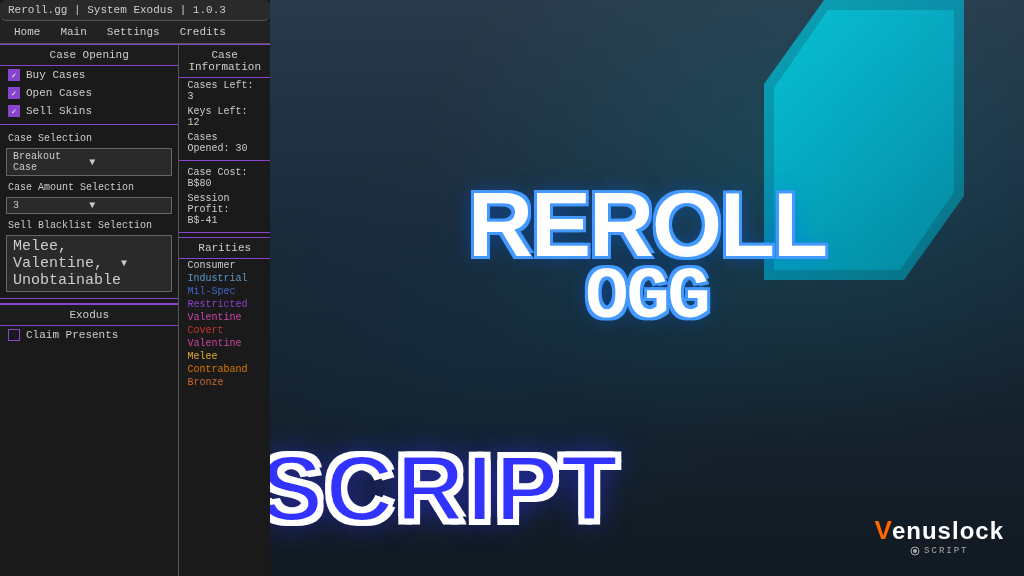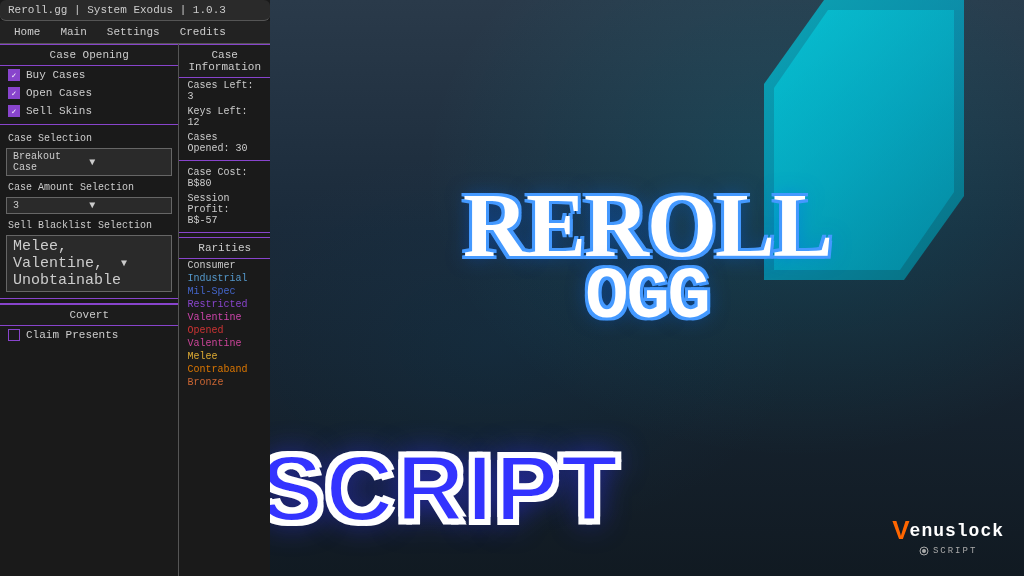--- a/index.html
+++ b/index.html
@@ -168,21 +168,21 @@
       bottom: 80px;
       display: flex;
       align-items: center;
       justify-content: center;
     }
 
     .reroll-text {
       font-size: 90px;
       font-weight: 900;
       color: #fff;
-      font-family: Liberation Serif, serif;
+      font-family: Liberation Sans, sans-serif;
       text-shadow:
         -3px -3px 0 #4499ff,
         3px -3px 0 #4499ff,
         -3px 3px 0 #4499ff,
         3px 3px 0 #4499ff,
         0 0 20px rgba(0,100,255,0.5);
       line-height: 0.9;
       letter-spacing: -2px;
     }
 
@@ -259,24 +259,24 @@
       position: absolute;
       bottom: 20px;
       right: 20px;
       display: flex;
       flex-direction: column;
       align-items: center;
       z-index: 20;
     }
 
     .venuslock-text {
-      font-size: 18px;
+      font-size: 24px;
       font-weight: bold;
       color: #fff;
-      font-family: Liberation Mono, monospace;
+      font-family: Liberation Sans, sans-serif;
       letter-spacing: 1px;
     }
 
     .venuslock-sub {
       font-size: 9px;
       color: #aaa;
       letter-spacing: 2px;
       display: flex;
       align-items: center;
       gap: 4px;
@@ -375,47 +375,47 @@
 
       <div class="subsection-label">Sell Blacklist Selection</div>
       <div class="dropdown-row">
         <span style="font-size:15px;">Melee, Valentine, Unobtainable</span>
         <span class="dropdown-arrow">▼</span>
       </div>
 
       <div class="divider-h"></div>
 
       <div class="extra-section">
-        <div class="section-header">Covert</div>
+        <div class="section-header">Exodus</div>
         <div class="checkbox-item">
           <div class="checkbox-box unchecked"></div>
           <span>Claim Presents</span>
         </div>
       </div>
     </div>
 
     <div class="right-main">
 
       <div class="section-header">Case Information</div>
       <div class="info-row">Cases Left: 3</div>
       <div class="info-row">Keys Left: 12</div>
       <div class="info-row">Cases Opened: 30</div>
       <div class="divider-h" style="margin: 4px 0;"></div>
       <div class="info-row">Case Cost: B$80</div>
-      <div class="info-row">Session Profit: B$-57</div>
+      <div class="info-row">Session Profit: B$-41</div>
 
       <div class="divider-h"></div>
 
       <div class="section-header">Rarities</div>
       <div class="rarity-item rarity-consumer">Consumer</div>
       <div class="rarity-item rarity-industrial">Industrial</div>
       <div class="rarity-item rarity-milspec">Mil-Spec</div>
       <div class="rarity-item rarity-restricted">Restricted</div>
       <div class="rarity-item rarity-classified">Valentine</div>
-      <div class="rarity-item rarity-covert">Opened</div>
+      <div class="rarity-item rarity-covert">Covert</div>
       <div class="rarity-item rarity-valentine">Valentine</div>
       <div class="rarity-item rarity-melee">Melee</div>
       <div class="rarity-item rarity-contraband">Contraband</div>
       <div class="rarity-item rarity-bronze">Bronze</div>
     </div>
   </div>
 </div>
 
 <div class="right-panel">
   <div class="game-bg"></div>

